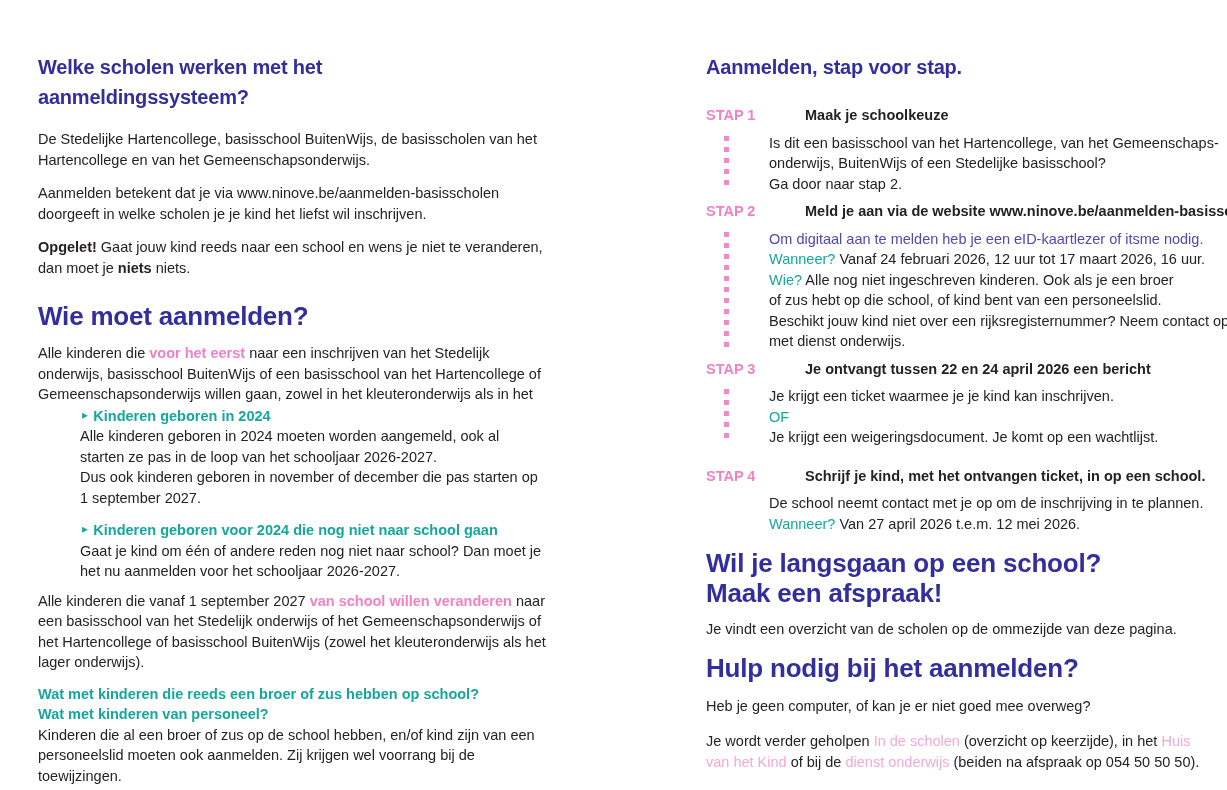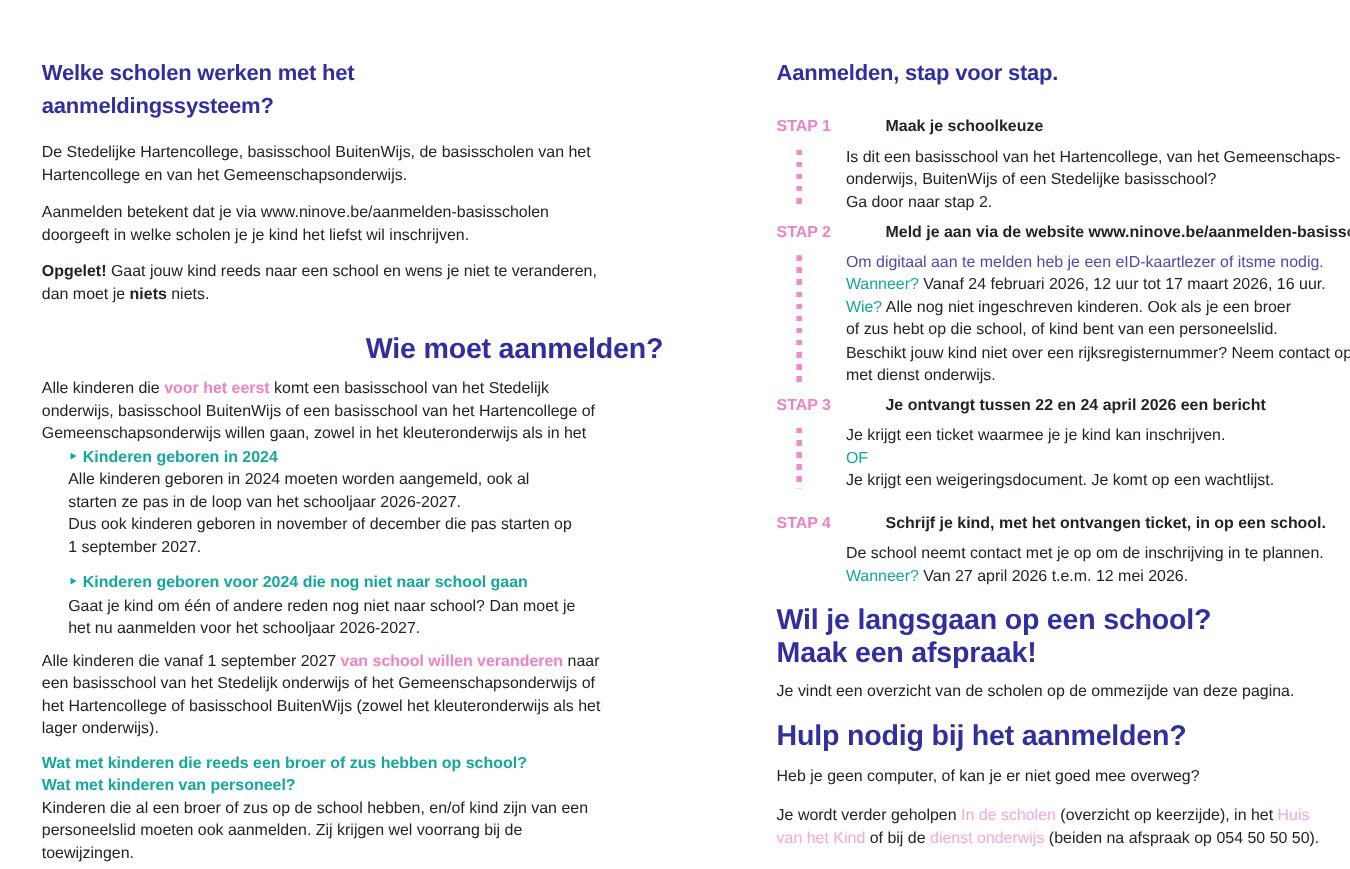--- a/index.html
+++ b/index.html
@@ -16,23 +16,23 @@
   .h2{font-size:26px;line-height:30px;font-weight:bold;color:#322e9d;letter-spacing:-0.2px;}
   .ln{white-space:nowrap;}
   .b{font-weight:bold;}
   .pink{color:#ef82c4;font-weight:bold;}
   .pink-light{color:#f3a9d6;}
   .teal{color:#14a79c;}
   .teal-b{color:#14a79c;font-weight:bold;}
   .purple{color:#4d4ab2;}
   .para{margin-top:13px;}
   .p-scholen{margin-top:17px;}
-  .h2-wie{margin-top:23px;text-align:right;}
+  .h2-wie{margin-top:23px;}
   .p-wie{margin-top:12px;}
-  .bullet{margin-left:24px;margin-top:1px;}
+  .bullet{margin-left:42px;margin-top:1px;}
   .bullet2{margin-top:12px;}
   .p-veranderen{margin-top:9px;}
   .q-teal{margin-top:11px;}
   
   .step{margin-top:7px;}
   .step-first{margin-top:23px;}
   .step-gap{margin-top:18px;}
   .step-head{display:flex;white-space:nowrap;gap:36px;}
   .step-label{color:#ef82c4;font-weight:bold;width:63px;flex:0 0 63px;}
   .step-title{font-weight:bold;}
@@ -68,21 +68,21 @@
   </div>
 
   <div class="para">
     <div class="ln"><span class="b">Opgelet!</span><span> Gaat jouw kind reeds naar een school en wens je niet te veranderen,</span></div>
     <div class="ln"><span>dan moet je </span><span class="b">niets</span><span> niets.</span></div>
   </div>
 
   <div class="h2 h2-wie ln">Wie moet aanmelden?</div>
 
   <div class="para p-wie">
-    <div class="ln"><span>Alle kinderen die </span><span class="pink">voor het eerst</span><span> komt een basisschool van het Stedelijk</span></div>
+    <div class="ln"><span>Alle kinderen die </span><span class="pink">voor het eerst</span><span> naar een inschrijven van het Stedelijk</span></div>
     <div class="ln">onderwijs, basisschool BuitenWijs of een basisschool van het Hartencollege of</div>
     <div class="ln">Gemeenschapsonderwijs willen gaan, zowel in het kleuteronderwijs als in het</div>
   </div>
 
   <div class="bullet">
     <div class="ln teal-b"><span>‣</span> <span>Kinderen geboren in 2024</span></div>
     <div class="ln">Alle kinderen geboren in 2024 moeten worden aangemeld, ook al</div>
     <div class="ln">starten ze pas in de loop van het schooljaar 2026-2027.</div>
     <div class="ln">Dus ook kinderen geboren in november of december die pas starten op</div>
     <div class="ln">1 september 2027.</div>

